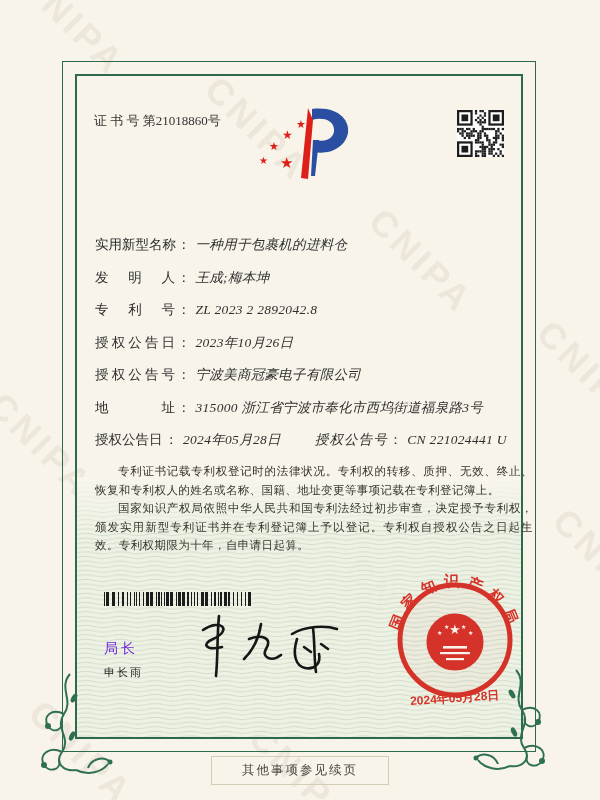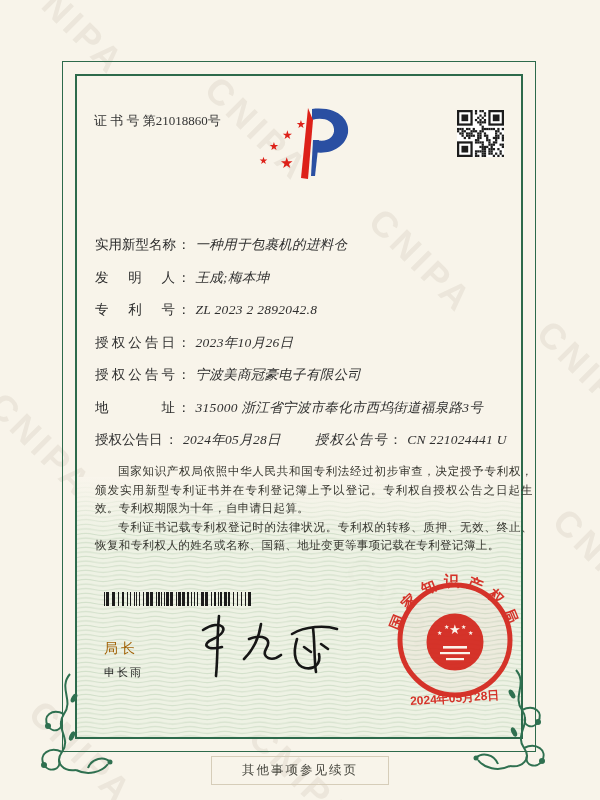--- a/index.html
+++ b/index.html
@@ -46,21 +46,21 @@
   .fvalue { letter-spacing:.3px;font-style:italic; }
   .grant2 { margin-left:34px; display:flex; align-items:baseline; }
   .glabel { display:inline-block; width:72px; text-align:justify; text-align-last:justify;font-style:italic; }
   .paras { position:absolute; left:18px; top:386px; width:438px;
     font-size:11.5px; line-height:18.5px; color:#36362f; text-align:justify; letter-spacing:.4px; }
   .paras p { text-indent:2em; }
   .barcode { position:absolute; left:27px; top:516px; }
   .signature-svg { position:absolute; left:112px; top:534px; }
   .director { position:absolute; left:27px; top:564px;
     font-family:"Liberation Sans","DejaVu Sans",sans-serif;
-    font-size:14px; letter-spacing:3px; color:#a16207; }
+    font-size:14px; letter-spacing:3px; color:#6d28d9; }
   .director-name { position:absolute; left:27px; top:589px;
     font-family:"Liberation Sans","DejaVu Sans",sans-serif;
     font-size:11px; letter-spacing:2px; color:#1c1c1c; }
   .seal { position:absolute; left:303px; top:492px; opacity:.93; }
   .page-ind { position:absolute; left:0; top:660px; width:100%; text-align:center;
     font-size:10.5px; color:#44443c; letter-spacing:1px; }
   
   .flourish { position:absolute; z-index:3; pointer-events:none; }
   .flourish.left { left:30px; top:672px; }
   .flourish.right { left:452px; top:668px; transform:scaleX(-1); }
@@ -290,22 +290,22 @@
         <span class="fvalue">2024年05月28日</span>
         <span class="grant2">
           <span class="glabel">授权公告号</span>
             <span class="fcolon">：</span>
           <span class="fvalue">CN 221024441 U</span>
         </span>
       </div>
     </div>
 
     <div class="paras">
+      <p>专利证书记载专利权登记时的法律状况。专利权的转移、质押、无效、终止、恢复和专利权人的姓名或名称、国籍、地址变更等事项记载在专利登记簿上。</p>
       <p>国家知识产权局依照中华人民共和国专利法经过初步审查，决定授予专利权，颁发实用新型专利证书并在专利登记簿上予以登记。专利权自授权公告之日起生效。专利权期限为十年，自申请日起算。</p>
-      <p>专利证书记载专利权登记时的法律状况。专利权的转移、质押、无效、终止、恢复和专利权人的姓名或名称、国籍、地址变更等事项记载在专利登记簿上。</p>
     </div>
 
     <svg class="barcode" id="barcode" width="152" height="14" viewBox="0 0 152 14">
         <rect x="0" y="0" width="1" height="14" fill="#1c1c1c"></rect>
         <rect x="2" y="0" width="3" height="14" fill="#1c1c1c"></rect>
         <rect x="8" y="0" width="3" height="14" fill="#1c1c1c"></rect>
         <rect x="14" y="0" width="1" height="14" fill="#1c1c1c"></rect>
         <rect x="18" y="0" width="2" height="14" fill="#1c1c1c"></rect>
         <rect x="23" y="0" width="1" height="14" fill="#1c1c1c"></rect>
         <rect x="26" y="0" width="1" height="14" fill="#1c1c1c"></rect>

